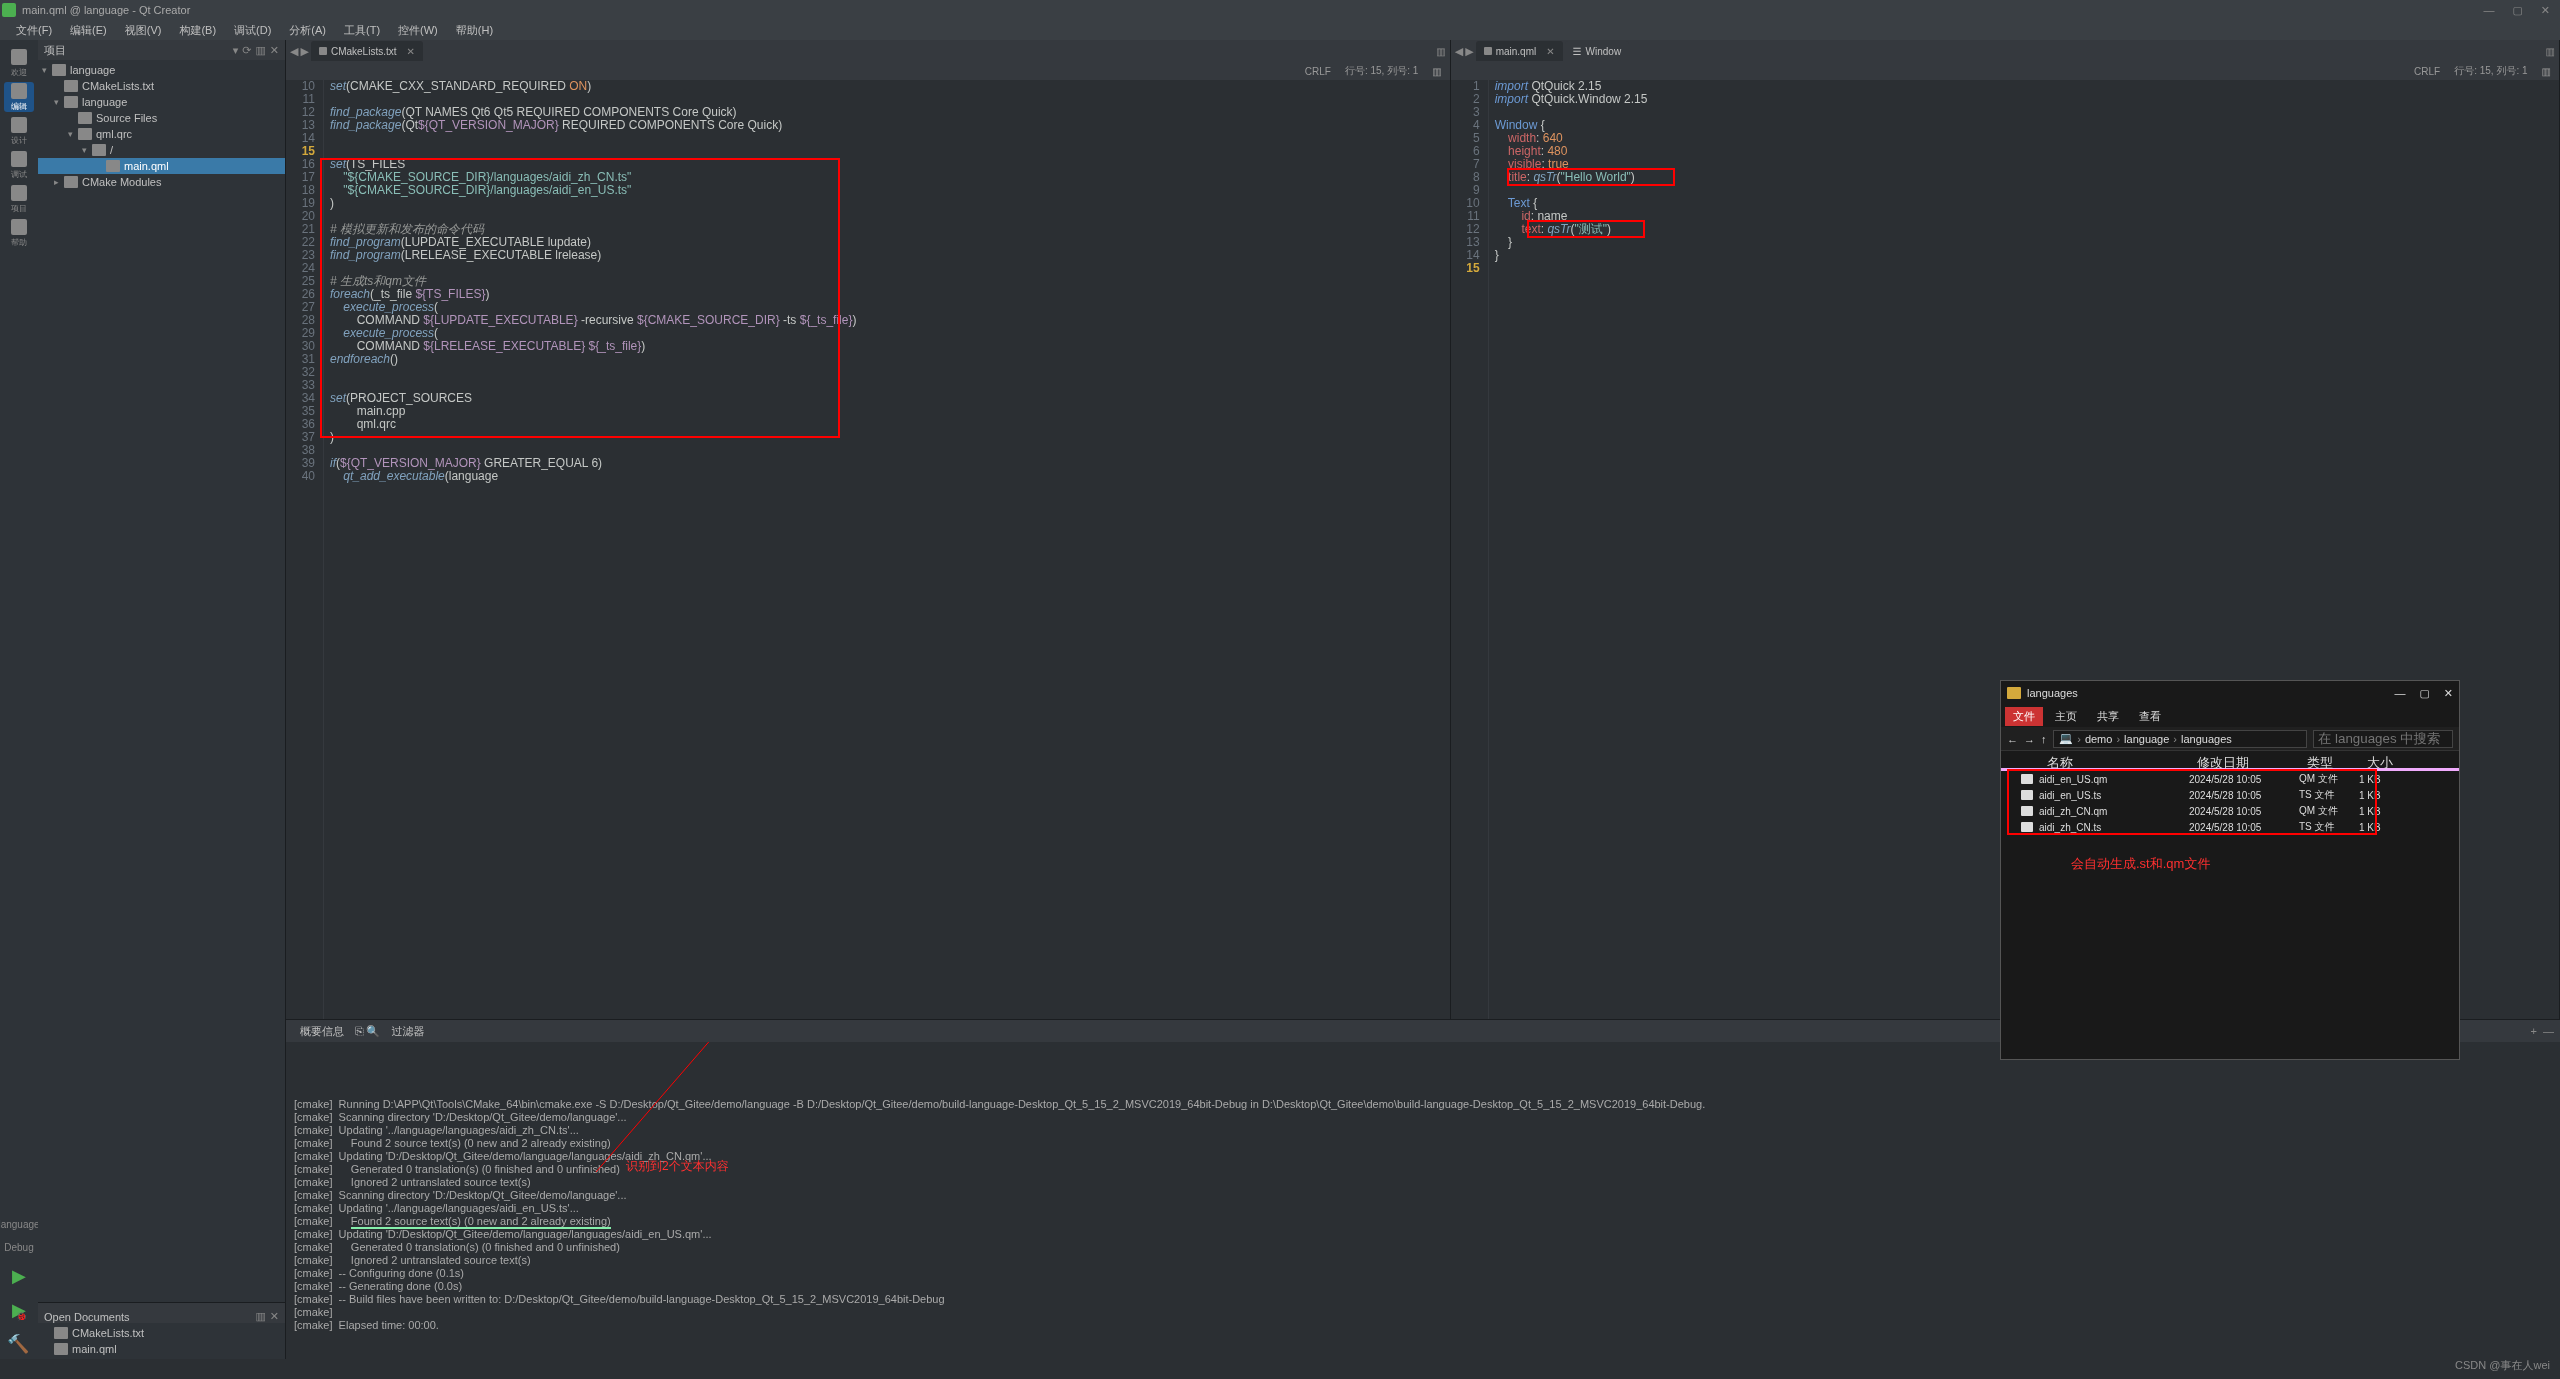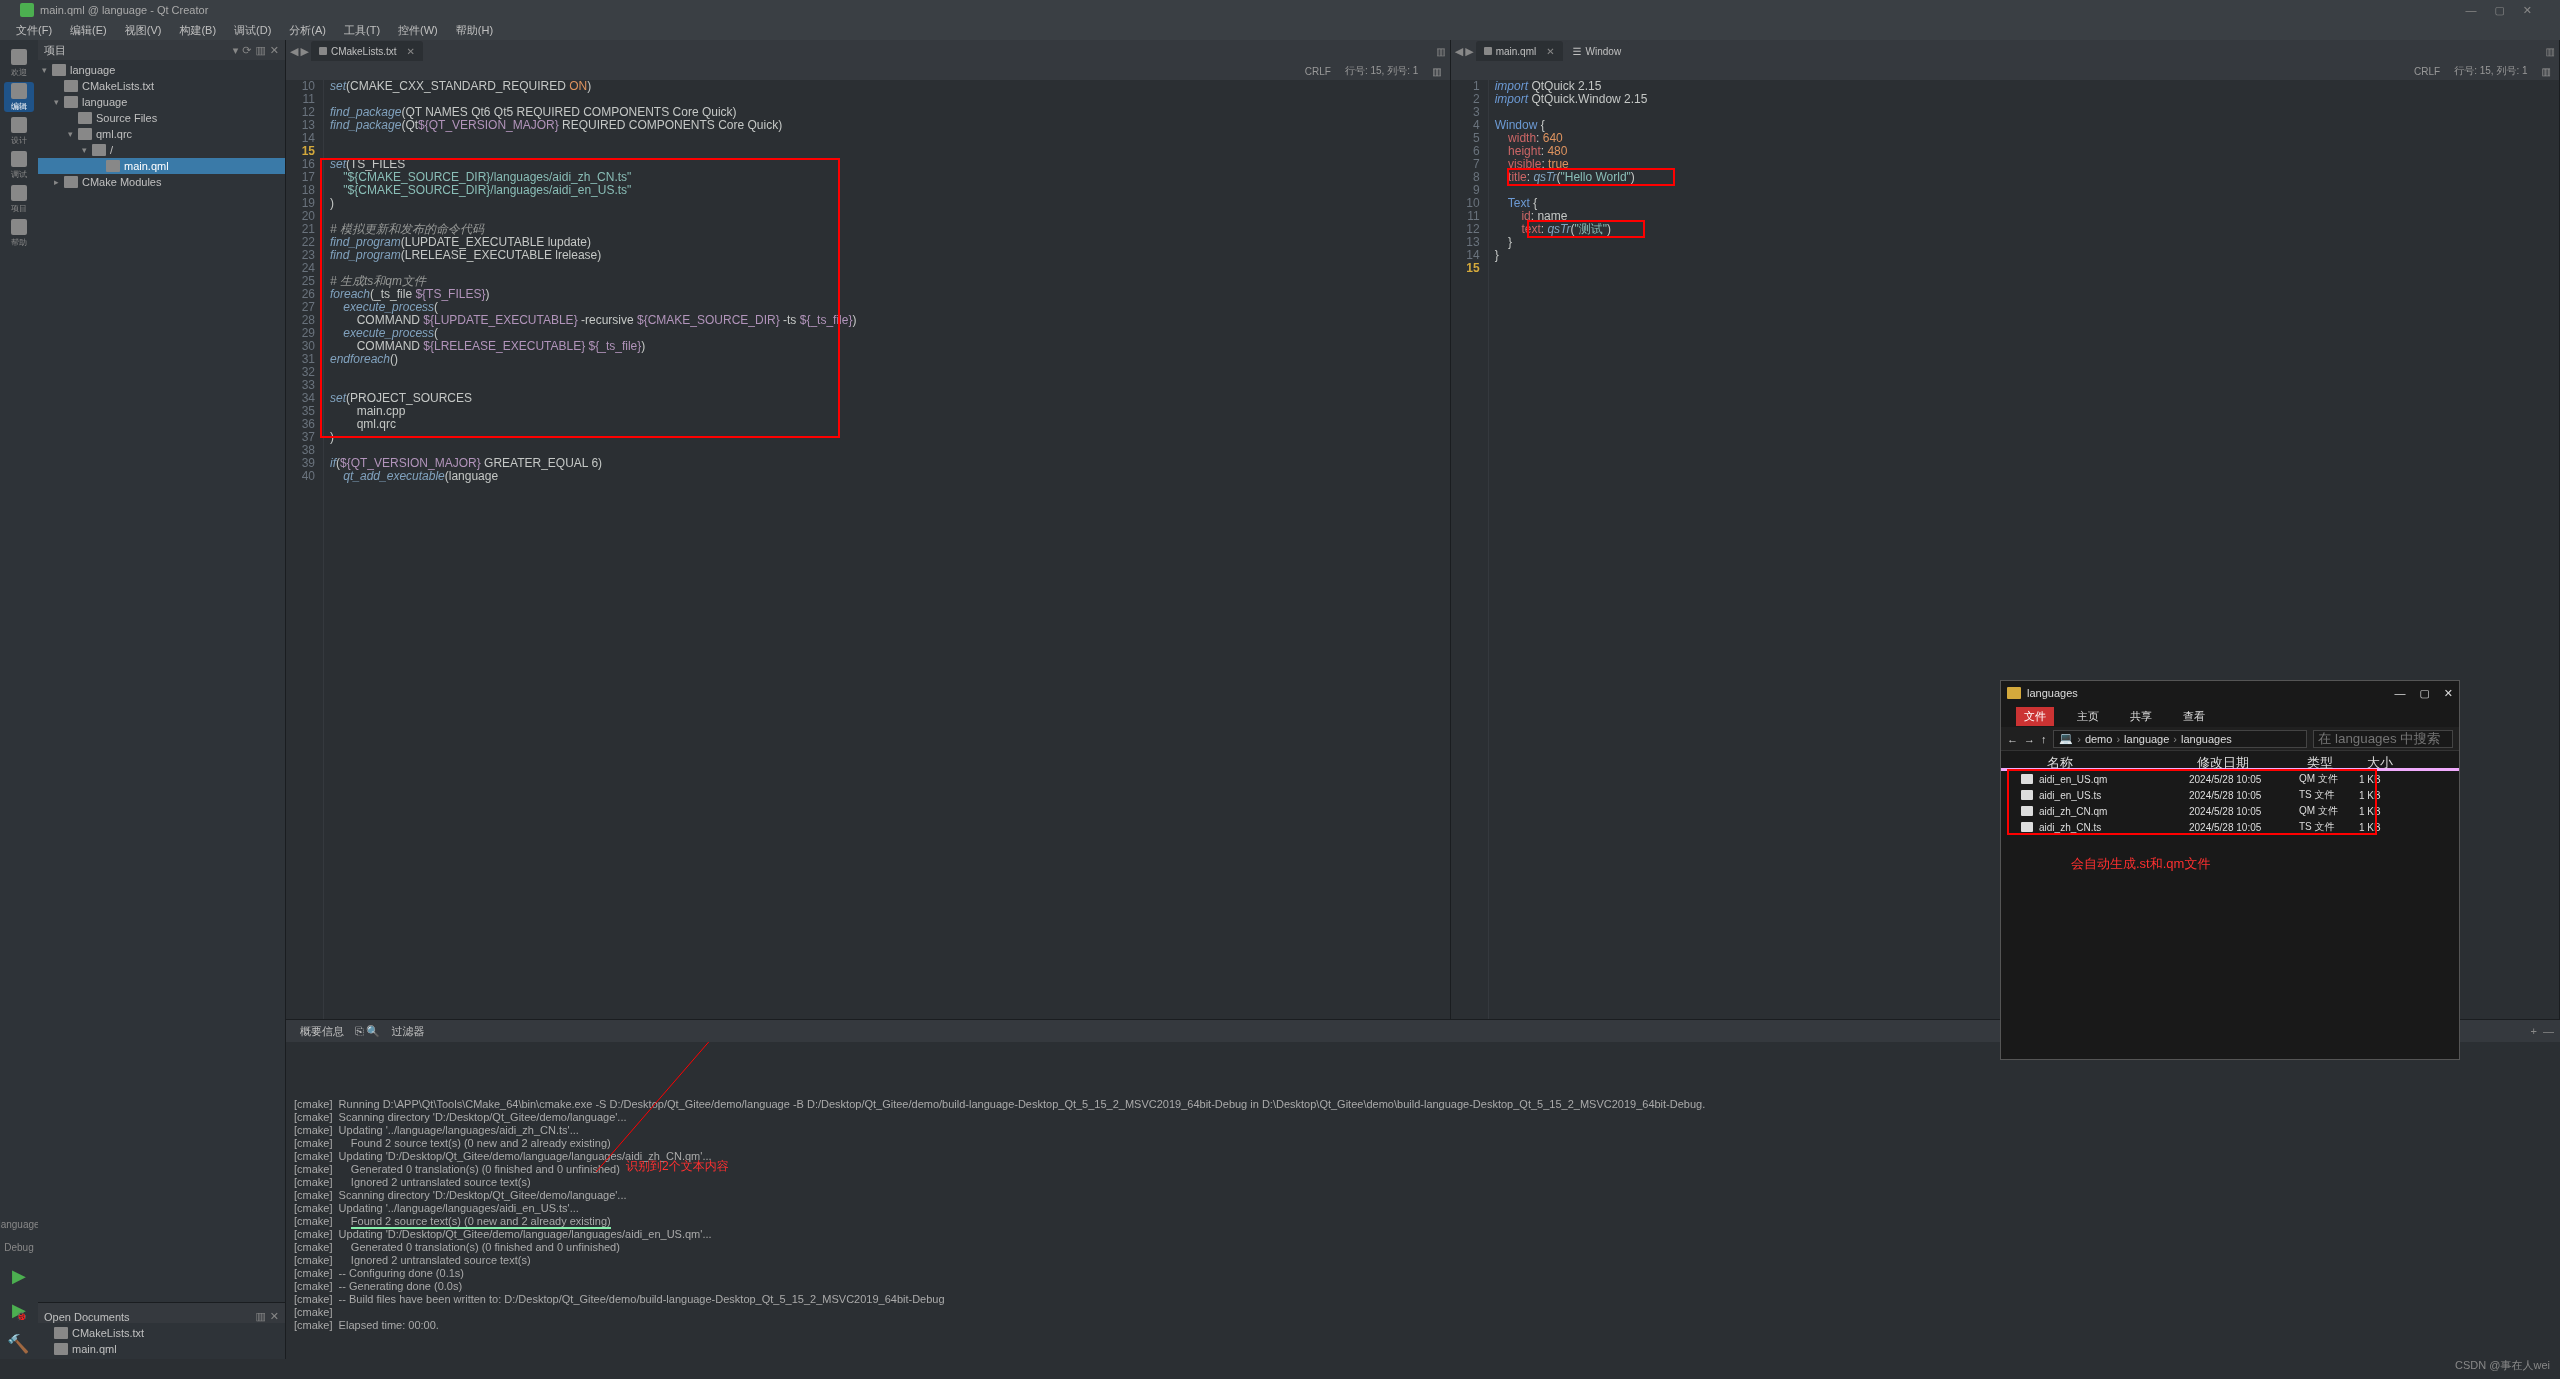--- a/index.html
+++ b/index.html
@@ -1,17 +1,17 @@
 <!DOCTYPE html>
 <html><head>
 <meta charset="utf-8">
 <style>
 * { margin: 0; padding: 0; box-sizing: border-box; font-family: -apple-system, "Segoe UI", sans-serif; }
 body { background: #2b2f33; color: #c0c0c0; font-size: 11px; overflow: hidden; width: 2560px; height: 1379px; transform-origin: top left; }
-.titlebar { height: 20px; background: #3a3f44; display: flex; align-items: center; padding: 0 20px; }
+.titlebar { height: 20px; background: #3a3f44; display: flex; align-items: center; padding: 0 2px; }
 .titlebar .icon { width: 14px; height: 14px; background: #4caf50; border-radius: 2px; margin-right: 6px; }
 .titlebar .title { flex: 1; color: #aaa; font-size: 11px; }
 .titlebar .winbtns { display: flex; gap: 18px; padding-right: 8px; color: #888; }
 .menubar { height: 20px; background: #3a3f44; display: flex; align-items: center; padding: 0 8px; gap: 2px; font-size: 11px; }
 .menubar span { padding: 2px 8px; color: #c0c0c0; }
 .main { display: flex; height: calc(100% - 60px); }
 .leftrail { width: 38px; background: #2e3338; display: flex; flex-direction: column; align-items: center; padding-top: 8px; gap: 4px; }
 .leftrail .railbtn { width: 30px; height: 30px; display: flex; flex-direction: column; align-items: center; justify-content: center; color: #888; font-size: 8px; }
 .leftrail .railbtn.active { background: #1f5388; color: #fff; border-radius: 3px; }
 .leftrail .railicon { width: 16px; height: 16px; background: #888; border-radius: 2px; margin-bottom: 2px; }
@@ -54,21 +54,21 @@
 .output { flex: 1; font-family: Consolas, monospace; font-size: 11px; line-height: 13px; padding: 4px 8px; color: #aaa; overflow: auto; white-space: pre; position: relative; }
 .output .oline { height: 13px; }
 .redunder { border-bottom: 2px solid #86efac; }
 .redtext { color: #ff3030; position: absolute; font-size: 12px; }
 .explorer { position: absolute; right: 100px; top: 680px; width: 460px; height: 380px; background: #191919; border: 1px solid #555; font-size: 11px; z-index: 10; }
 .explorer .titlebar2 { height: 24px; background: #191919; display: flex; align-items: center; padding: 0 6px; }
 .explorer .titlebar2 .foldericon { width: 14px; height: 12px; background: #d4a93c; margin-right: 6px; border-radius: 1px; }
 .explorer .titlebar2 .t { flex: 1; color: #ddd; }
 .explorer .titlebar2 .wbtns { display: flex; gap: 14px; color: #ddd; }
 .explorer .menubar2 { height: 22px; background: #191919; display: flex; align-items: center; gap: 4px; padding: 0 4px; }
-.explorer .menubar2 span { padding: 2px 8px; color: #ddd; margin-left: 11px; }
+.explorer .menubar2 span { padding: 2px 8px; color: #ddd; }
 .explorer .menubar2 .filebtn { background: #cc3333; color: #fff; }
 .explorer .toolbar { height: 24px; background: #202020; display: flex; align-items: center; padding: 0 6px; gap: 6px; border-bottom: 1px solid #333; }
 .explorer .toolbar .nav { color: #ddd; }
 .explorer .toolbar .crumb { flex: 1; display: flex; align-items: center; gap: 4px; color: #ddd; padding: 0 6px; background: #191919; height: 18px; border: 1px solid #444; }
 .explorer .toolbar .crumb .sep { color: #888; }
 .explorer .toolbar .search { width: 140px; background: #191919; border: 1px solid #444; height: 18px; color: #888; padding: 0 4px; }
 .explorer .body { flex: 1; background: #191919; }
 .explorer .cols { height: 20px; display: flex; border-bottom: 3px solid #f0abfc; color: #ddd; font-size: 13px; padding-left: 40px; }
 .explorer .cols div { padding: 3px 6px; }
 .explorer .c1 { width: 150px; } .explorer .c2 { width: 110px; } .explorer .c3 { width: 60px; } .explorer .c4 { width: 50px; }

